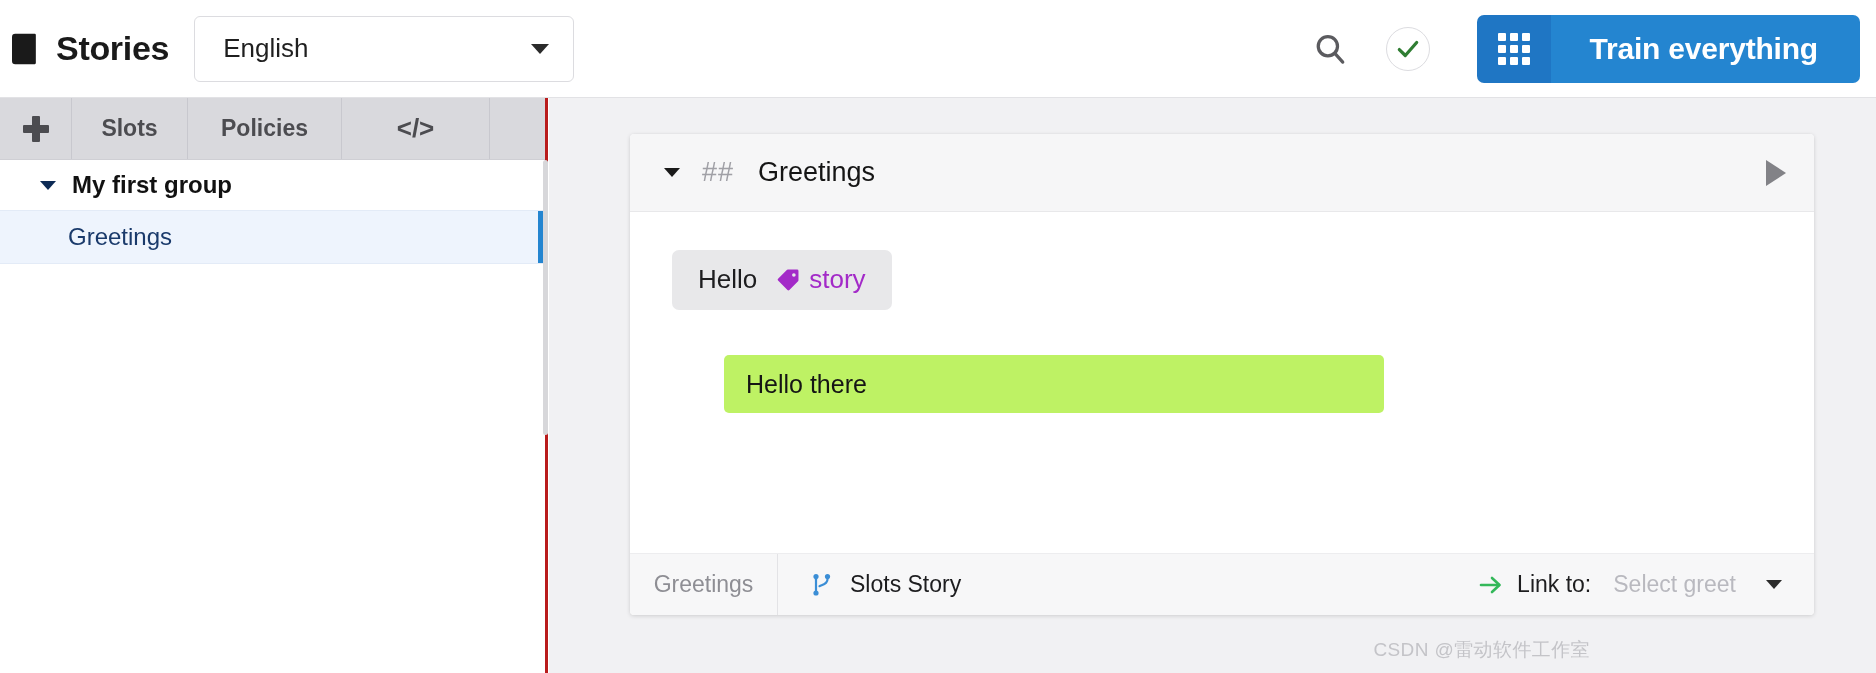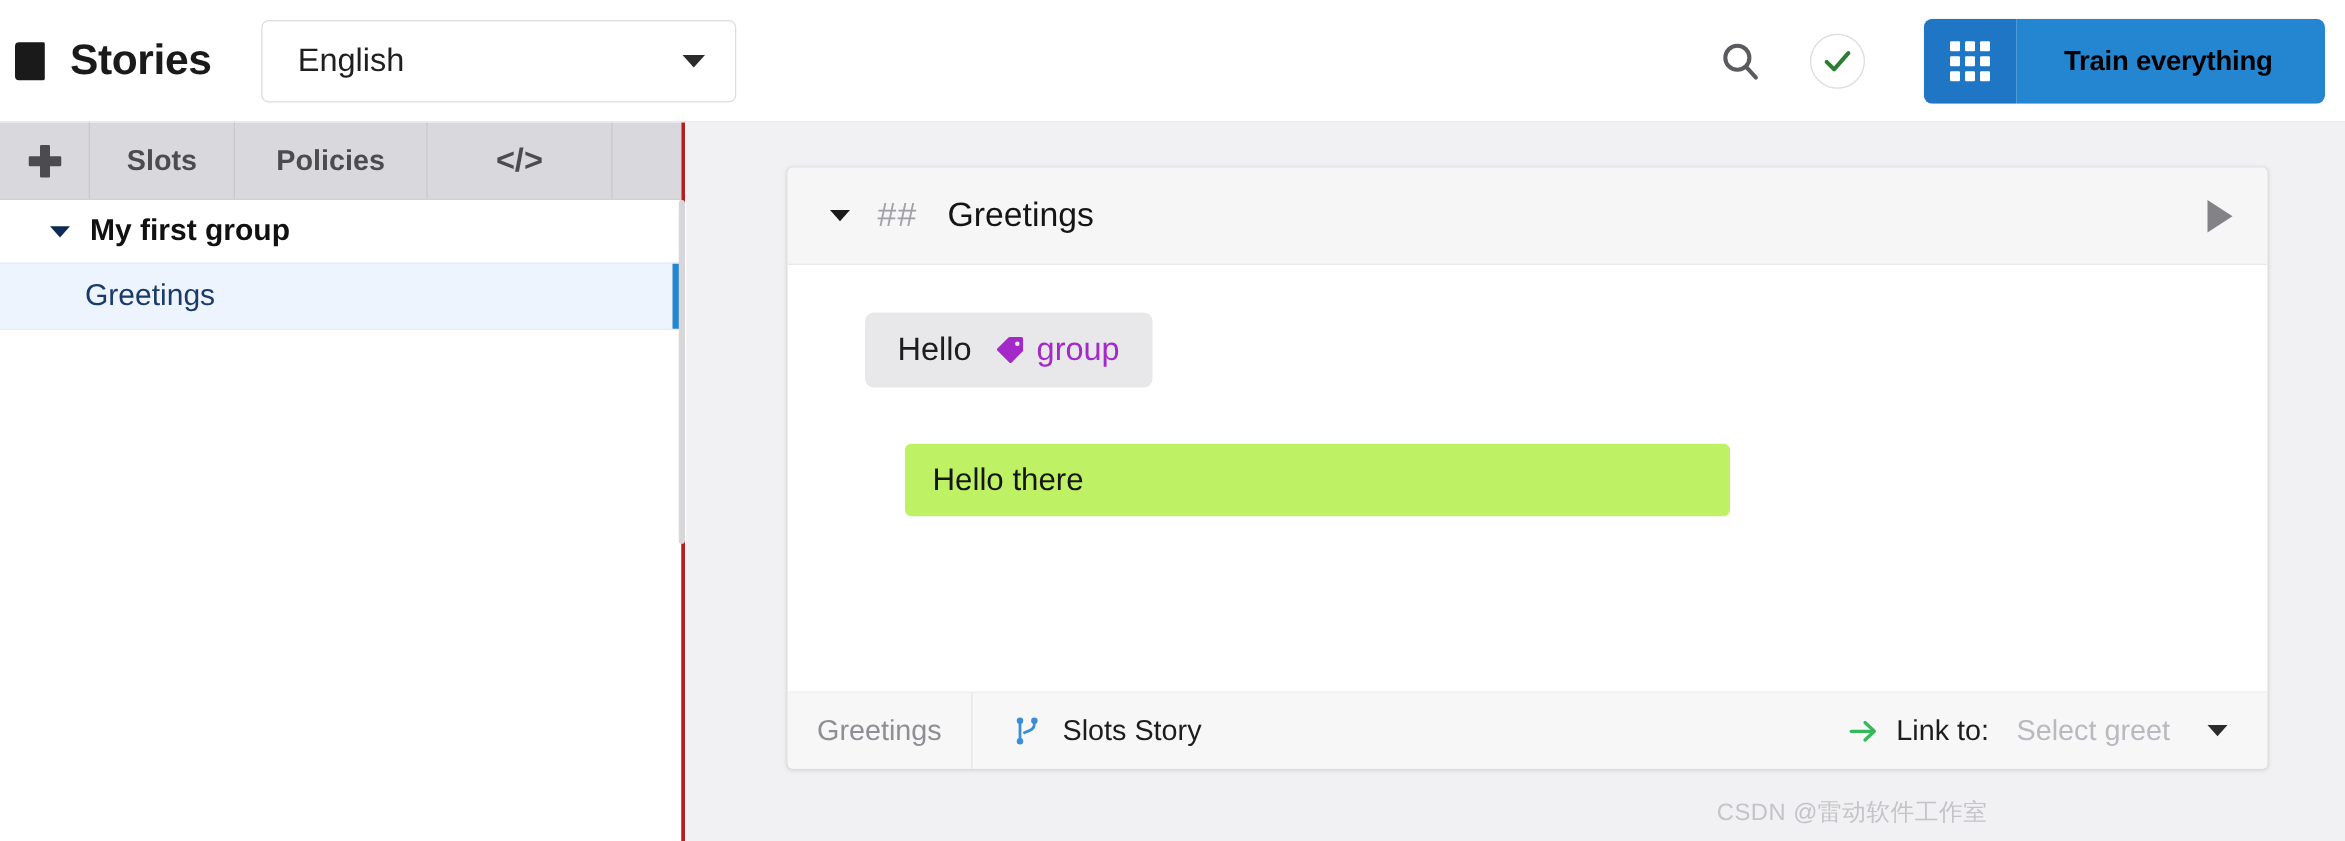--- a/index.html
+++ b/index.html
@@ -16,21 +16,21 @@
     position: absolute; left: 0; top: 0; width: 1876px; height: 98px;
     background: #ffffff; border-bottom: 1px solid #e2e2e5;
     display: flex; align-items: center;
   }
   .brand { display: flex; align-items: center; gap: 18px; padding-left: 12px; }
   .book-icon { width: 26px; height: 32px; color:#1a1a1a; display:block; }
   .brand-title {
     font-size: 34px; font-weight: bold; color: #1a1a1a; letter-spacing: -0.3px;
   }
   .lang-select {
-    margin-left: 40px; width: 380px; height: 66px;
+    margin-left: 25px; width: 380px; height: 66px;
     border: 1px solid #dcdce0; border-radius: 6px; background:#fff;
     display: flex; align-items: center; justify-content: space-between;
     padding: 0 24px 0 28px; cursor: pointer;
   }
   .lang-select .val { font-size: 26px; color: #1f1f1f; }
   .caret-dn {
     width: 0; height: 0;
     border-left: 9px solid transparent; border-right: 9px solid transparent;
     border-top: 10px solid #2b2b2b;
   }
@@ -55,21 +55,21 @@
     margin-left: 30px; margin-right: 16px;
   }
   .train-grid {
     background: #1f76c4; width: 74px; display:flex;
     align-items: center; justify-content: center;
   }
   .grid-glyph { display: grid; grid-template-columns: repeat(3, 8px);
     grid-template-rows: repeat(3, 8px); gap: 4px; }
   .grid-glyph i { background:#fff; border-radius: 1px; display:block; }
   .train-label {
-    background: #2485d0; color:#000000; font-size: 22px; font-weight: bold;
+    background: #2485d0; color:#ffffff; font-size: 30px; font-weight: bold;
     display: flex; align-items: center; padding: 0 42px 0 38px;
     letter-spacing: -0.2px;
   }
 
   
   .sidebar {
     position: absolute; left: 0; top: 98px; width: 548px; height: 575px;
     background: #ffffff; border-right: 3px solid #b91c1c;
   }
   .tabbar {
@@ -142,21 +142,21 @@
   }
   .hash { font-size: 27px; color: #a0a0a6; letter-spacing: 1px; margin-right: 24px; }
   .card-title { font-size: 27px; color: #151515; }
   .play-tri {
     margin-left: auto; width: 0; height: 0;
     border-top: 13px solid transparent; border-bottom: 13px solid transparent;
     border-left: 20px solid #828287; cursor: pointer;
   }
   .card-body { flex: 1; background:#fff; position: relative; padding: 38px 0 0 0; }
   .user-chip {
-    margin-left: 62px; display: inline-flex; align-items: center; gap: 20px;
+    margin-left: 42px; display: inline-flex; align-items: center; gap: 20px;
     background: #e8e8ea; border-radius: 7px; padding: 14px 26px 15px 26px;
   }
   .chip-text { font-size: 26px; color: #1d1d1f; }
   .tag-wrap { display: inline-flex; align-items: center; gap: 9px; }
   .tag-svg { width: 23px; height: 23px; color: #a32ac8; }
   .chip-intent { font-size: 26px; color: #a32ac8; }
   .bot-bubble {
     margin: 45px 0 0 94px; width: 660px; height: 58px;
     background: #bef264; border-radius: 5px;
     display: flex; align-items: center; padding-left: 22px;
@@ -295,21 +295,21 @@
       </div>
 
       <div class="card-body">
 
         <div class="user-chip">
           <span class="chip-text">Hello</span>
           <span class="tag-wrap">
             <svg class="tag-svg" viewBox="0 0 24 24" fill="currentColor">
               <path d="M11.2 1.6H21a1.4 1.4 0 0 1 1.4 1.4v9.8a1.4 1.4 0 0 1-.41.99l-9.1 9.1a1.4 1.4 0 0 1-1.98 0L1.11 13.1a1.4 1.4 0 0 1 0-1.98l9.1-9.1a1.4 1.4 0 0 1 .99-.42zM17.6 5.4a1.9 1.9 0 1 0 0 3.8 1.9 1.9 0 0 0 0-3.8z"></path>
             </svg>
-            <span class="chip-intent">group</span>
+            <span class="chip-intent">story</span>
           </span>
         </div>
 
         <div class="bot-bubble">
           <span class="bot-text">Hello there</span>
         </div>
 
       </div>
 
       <div class="card-foot">

